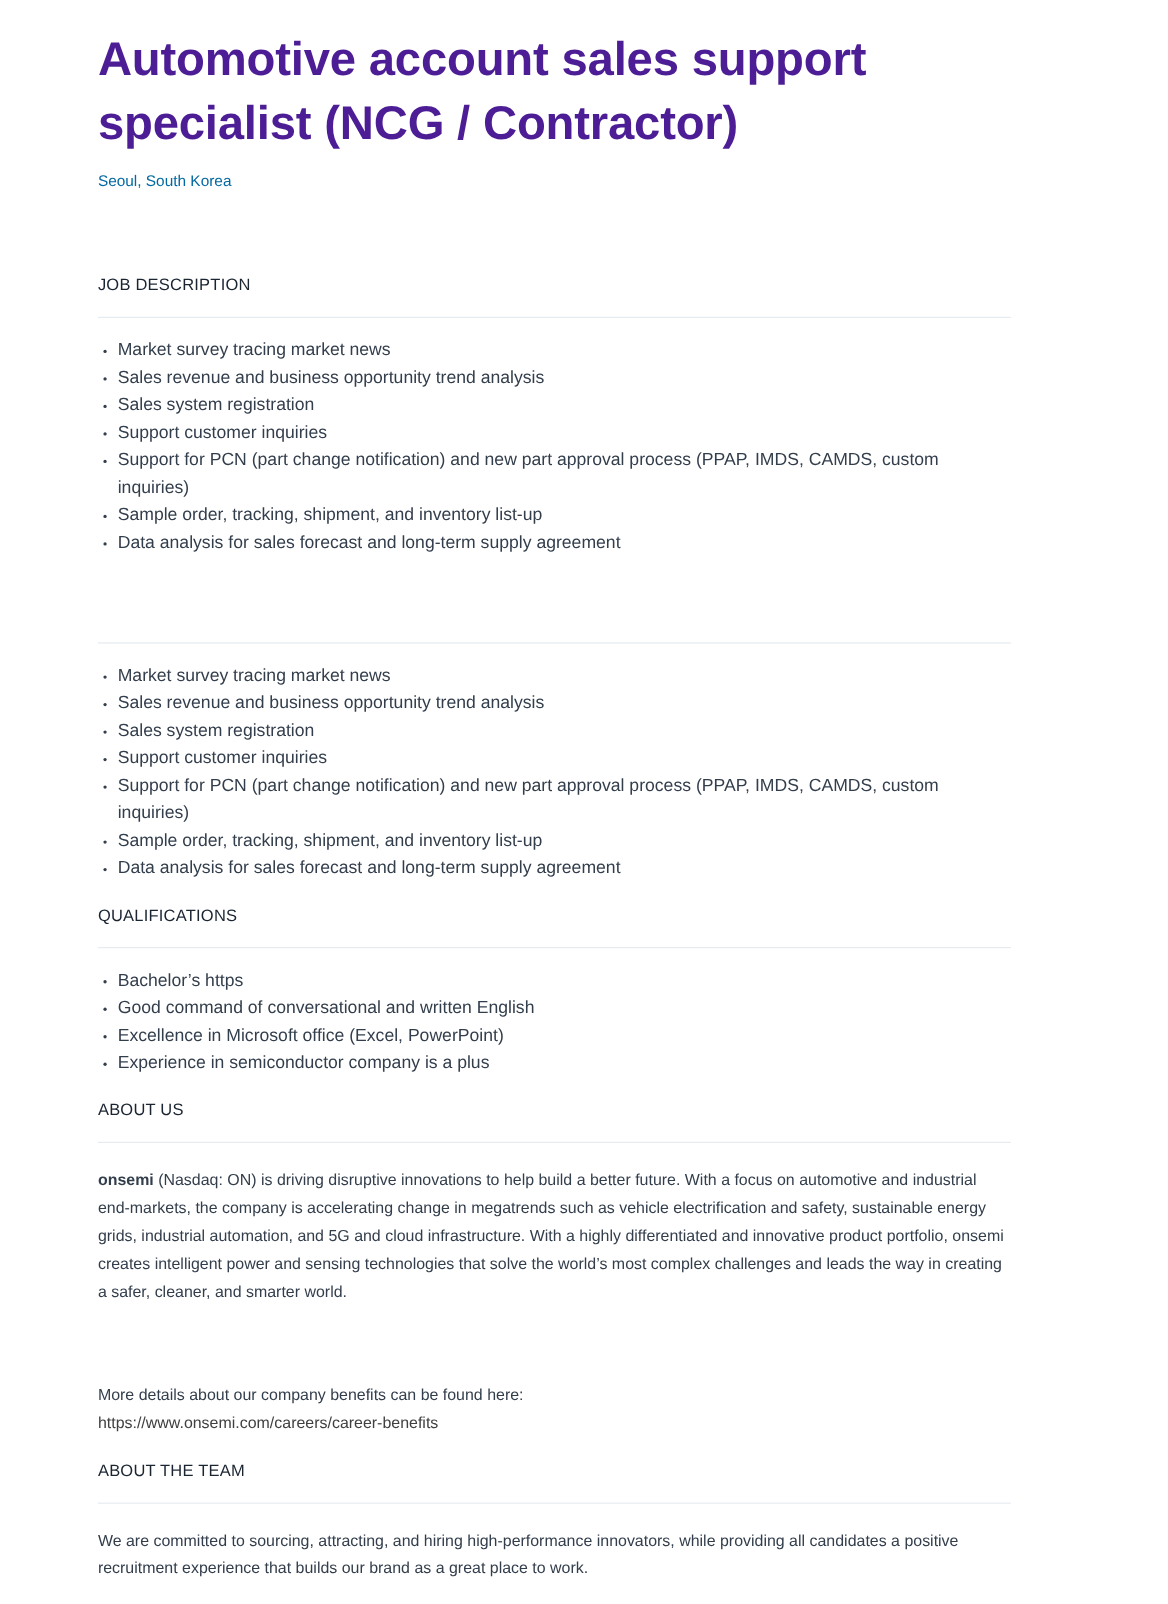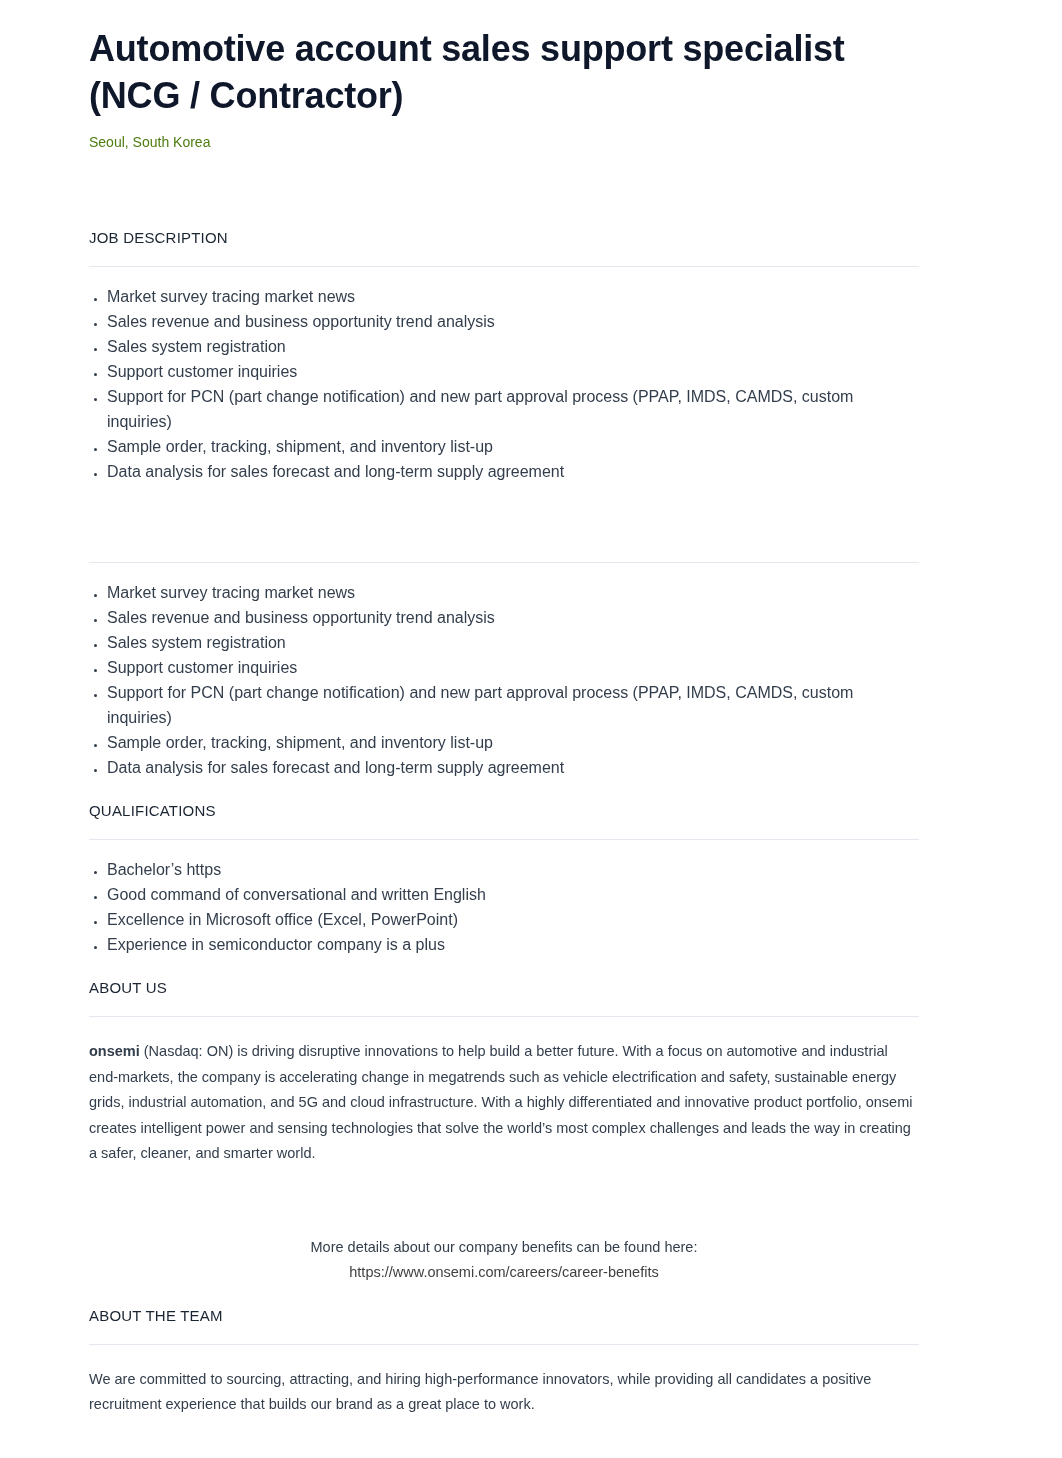--- a/index.html
+++ b/index.html
@@ -11,31 +11,31 @@
     width: 1062px;
     min-height: 1458px;
     margin: 0 auto;
   }
   .container {
     margin-left: 89px;
     width: 830px;
     padding-top: 25px;
   }
   .page-title {
-    font-size: 36px;
-    line-height: 47px;
+    font-size: 43px;
+    line-height: 58px;
     font-weight: 700;
-    color: #0f172a;
+    color: #4c1d95;
     letter-spacing: -0.2px;
   }
   .location {
     margin-top: 14px;
     font-size: 14px;
     line-height: 18px;
-    color: #4d7c0f;
+    color: #0369a1;
   }
   .section { margin-top: 78px; }
   .section.tight { margin-top: 22px; }
   .section-heading {
     font-size: 15px;
     line-height: 18px;
     font-weight: 400;
     color: #1b2532;
     letter-spacing: 0.2px;
   }
@@ -64,21 +64,20 @@
     font-size: 14.5px;
     line-height: 25.5px;
     color: #333e4c;
   }
   .body-paragraph .bold-lead { font-weight: 700; text-align: center; }
   .benefits-block {
     margin-top: 68px;
     font-size: 14.5px;
     line-height: 25px;
     color: #333e4c;
-    text-align: center;
   }
   .benefits-link {
     display: inline-block;
     font-size: 14.5px;
     line-height: 25px;
     color: #404040;
     text-decoration: none;
   }
 </style>
 </head>

